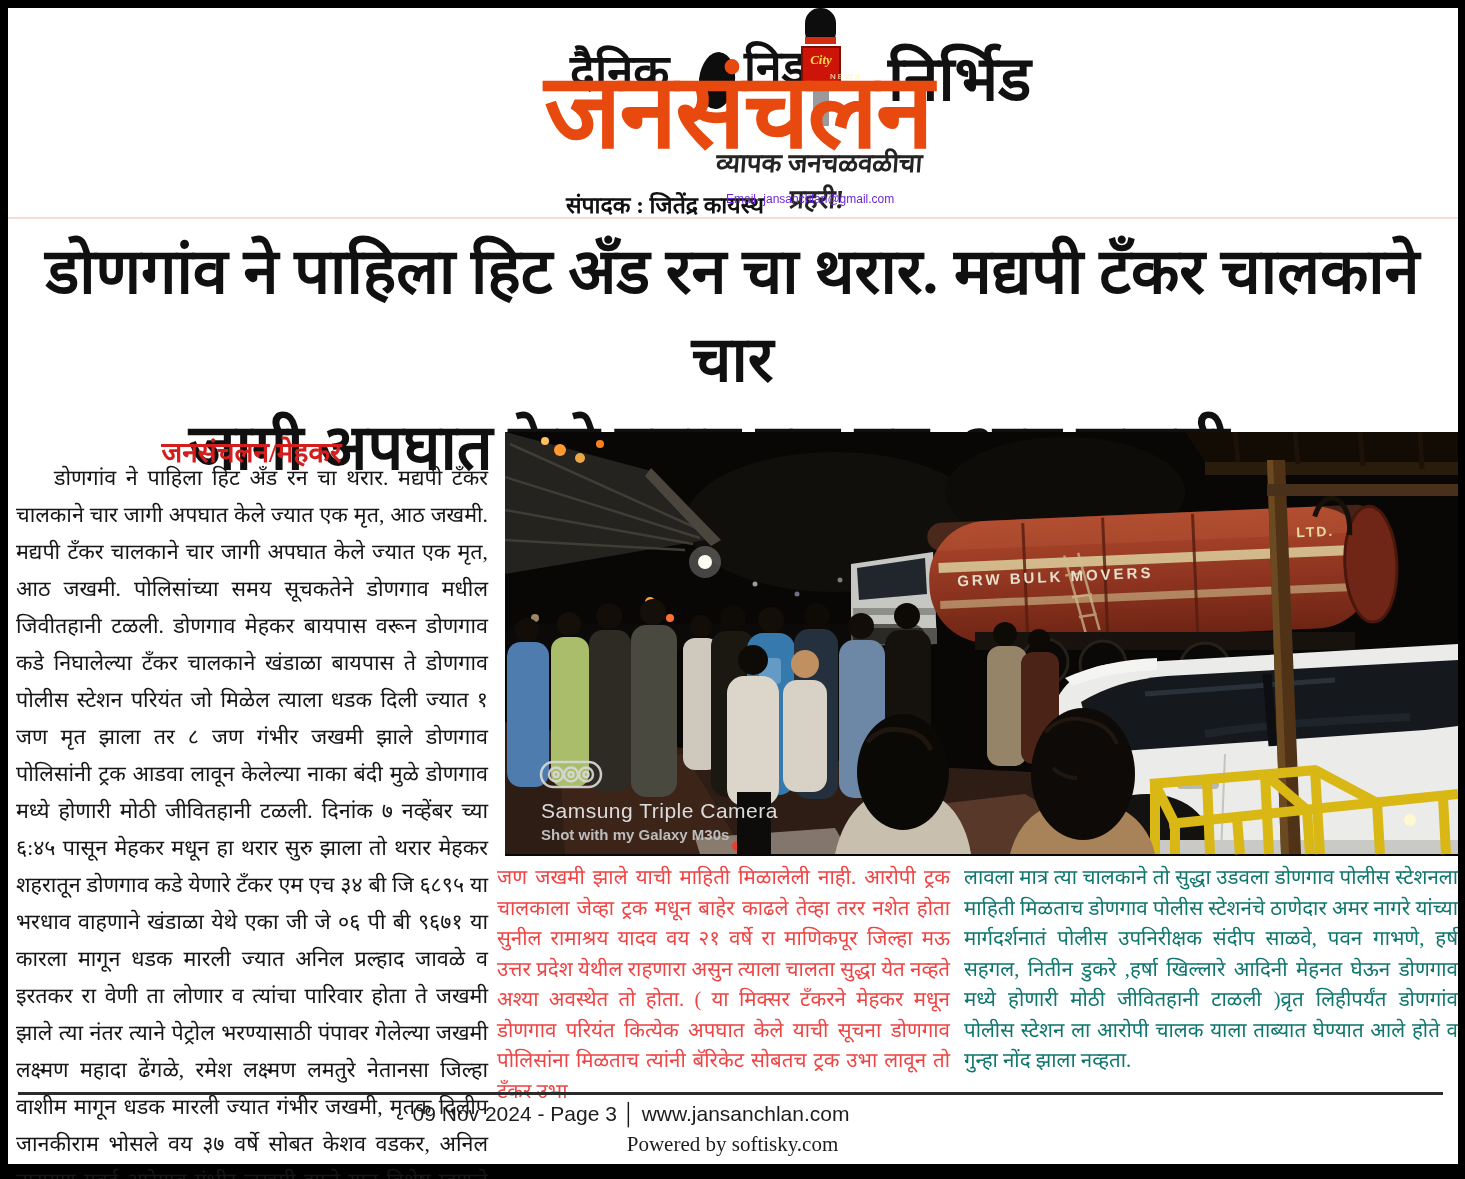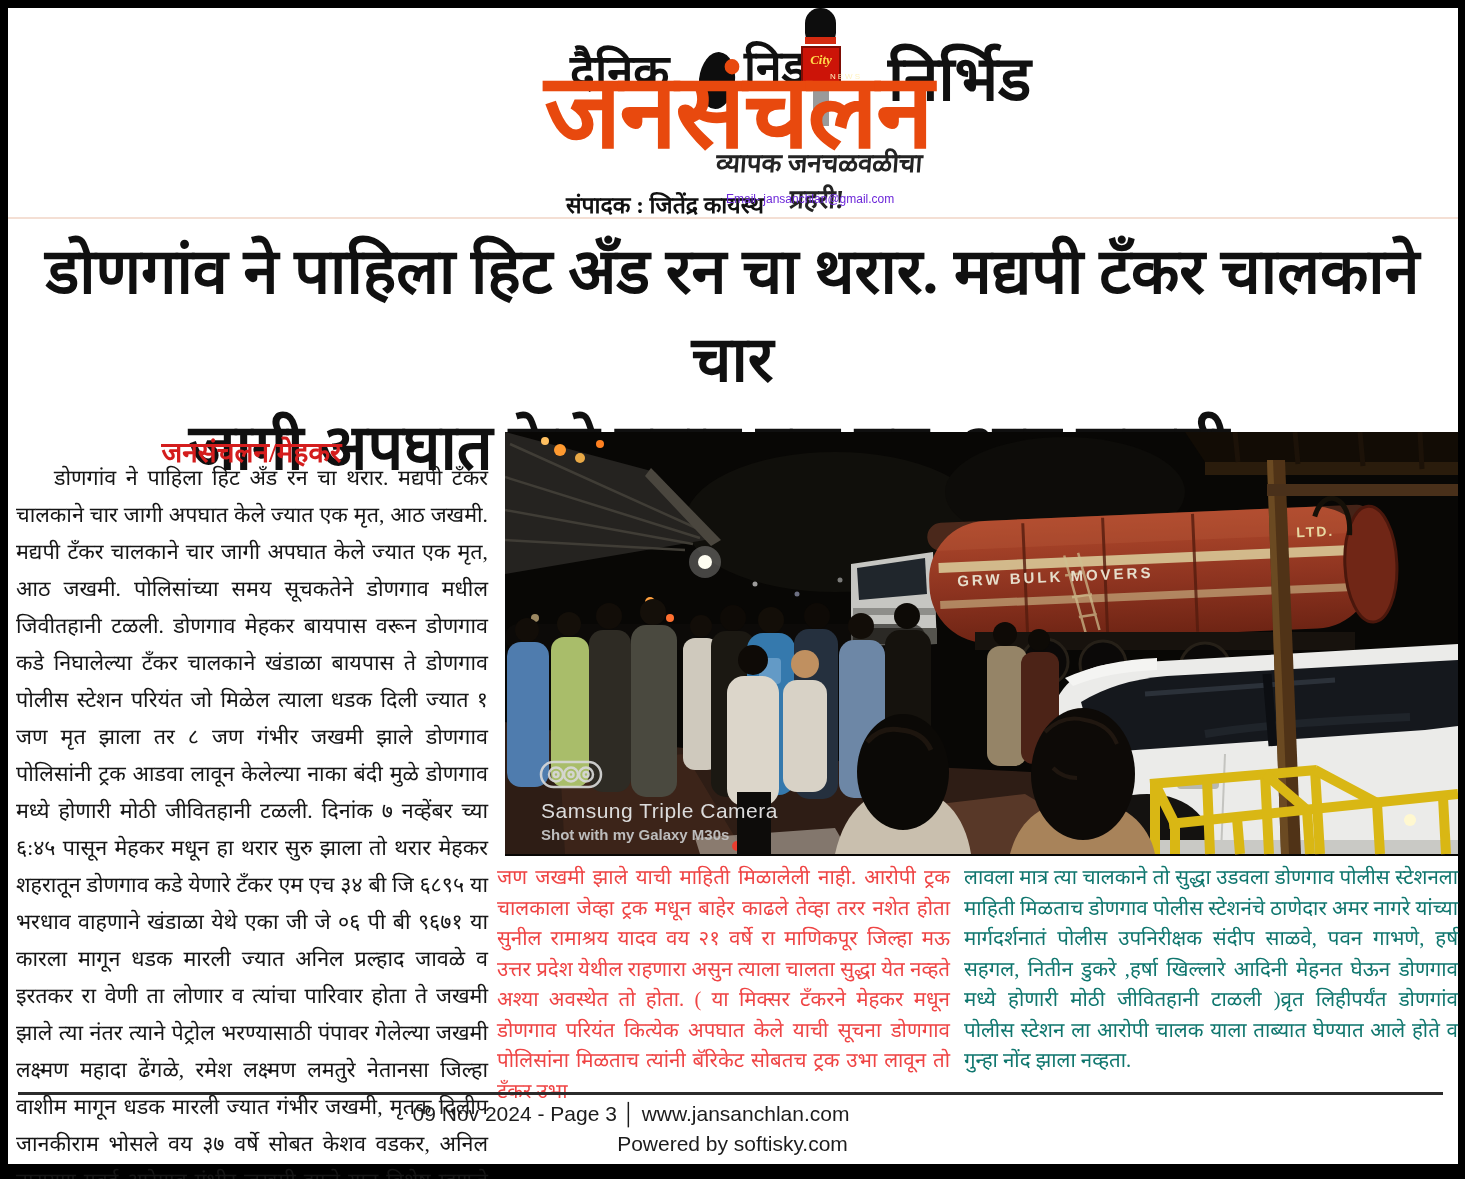--- a/index.html
+++ b/index.html
@@ -43,21 +43,21 @@
   .colM{position:absolute;left:497px;top:862px;width:453px;font-size:20.5px;line-height:30.5px;text-align:justify;color:#ef4444;}
   .colR{position:absolute;left:964px;top:862px;width:494px;font-size:20.5px;line-height:30.5px;text-align:justify;color:#0f766e;}
 
   
   .photo{position:absolute;left:505px;top:432px;width:953px;height:424px;background:#080705;}
   .photo svg{display:block;}
 
   
   .f-rule{position:absolute;left:18px;top:1092px;width:1425px;height:3px;background:#2b2b2b;}
   .f1{position:absolute;left:0;top:1102px;width:1262px;text-align:center;font-size:21px;color:#1c1c1c;font-family:"Liberation Sans",sans-serif;}
-  .f2{position:absolute;left:0;top:1132px;width:1465px;text-align:center;font-size:21px;color:#1c1c1c;font-family:Liberation Sans, sans-serif;}
+  .f2{position:absolute;left:0;top:1132px;width:1465px;text-align:center;font-size:21px;color:#1c1c1c;font-family:Liberation Serif, serif;}
 </style>
 </head>
 <body>
 
 <div class="page">
   <div class="frame-top"></div>
   <div class="frame-left"></div>
   <div class="frame-right"></div>
   <div class="frame-bottom"></div>
 

